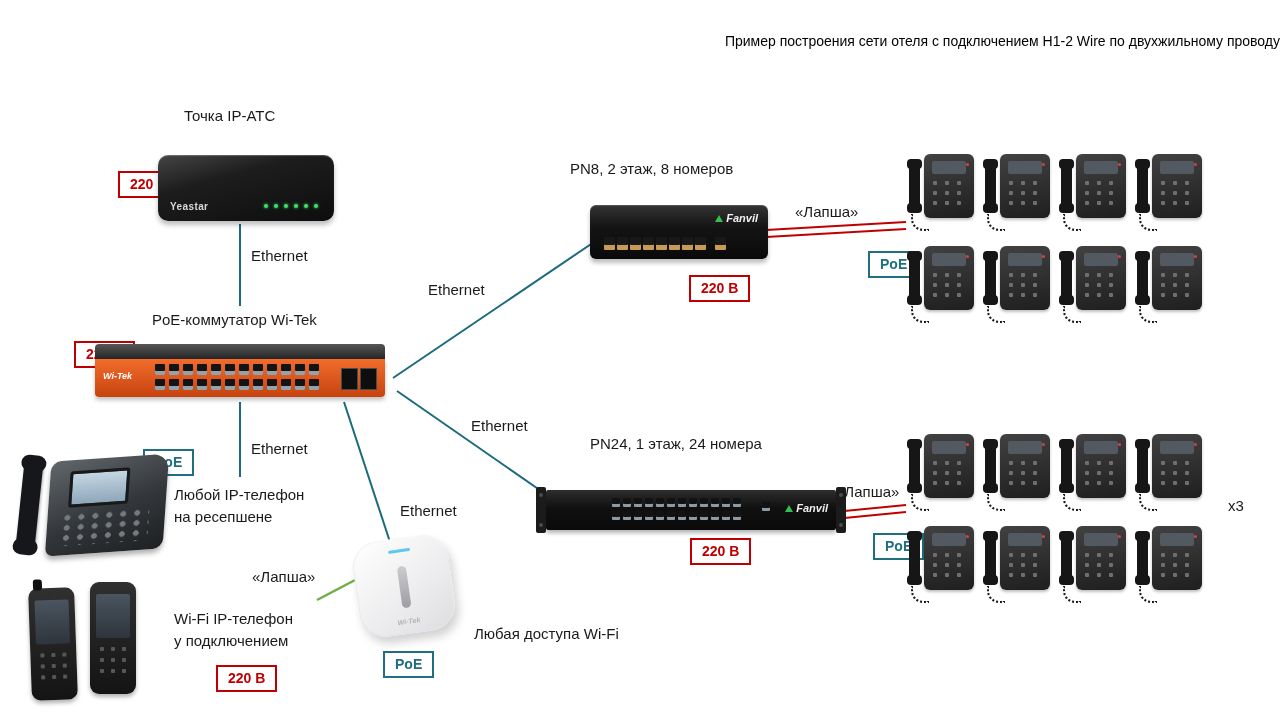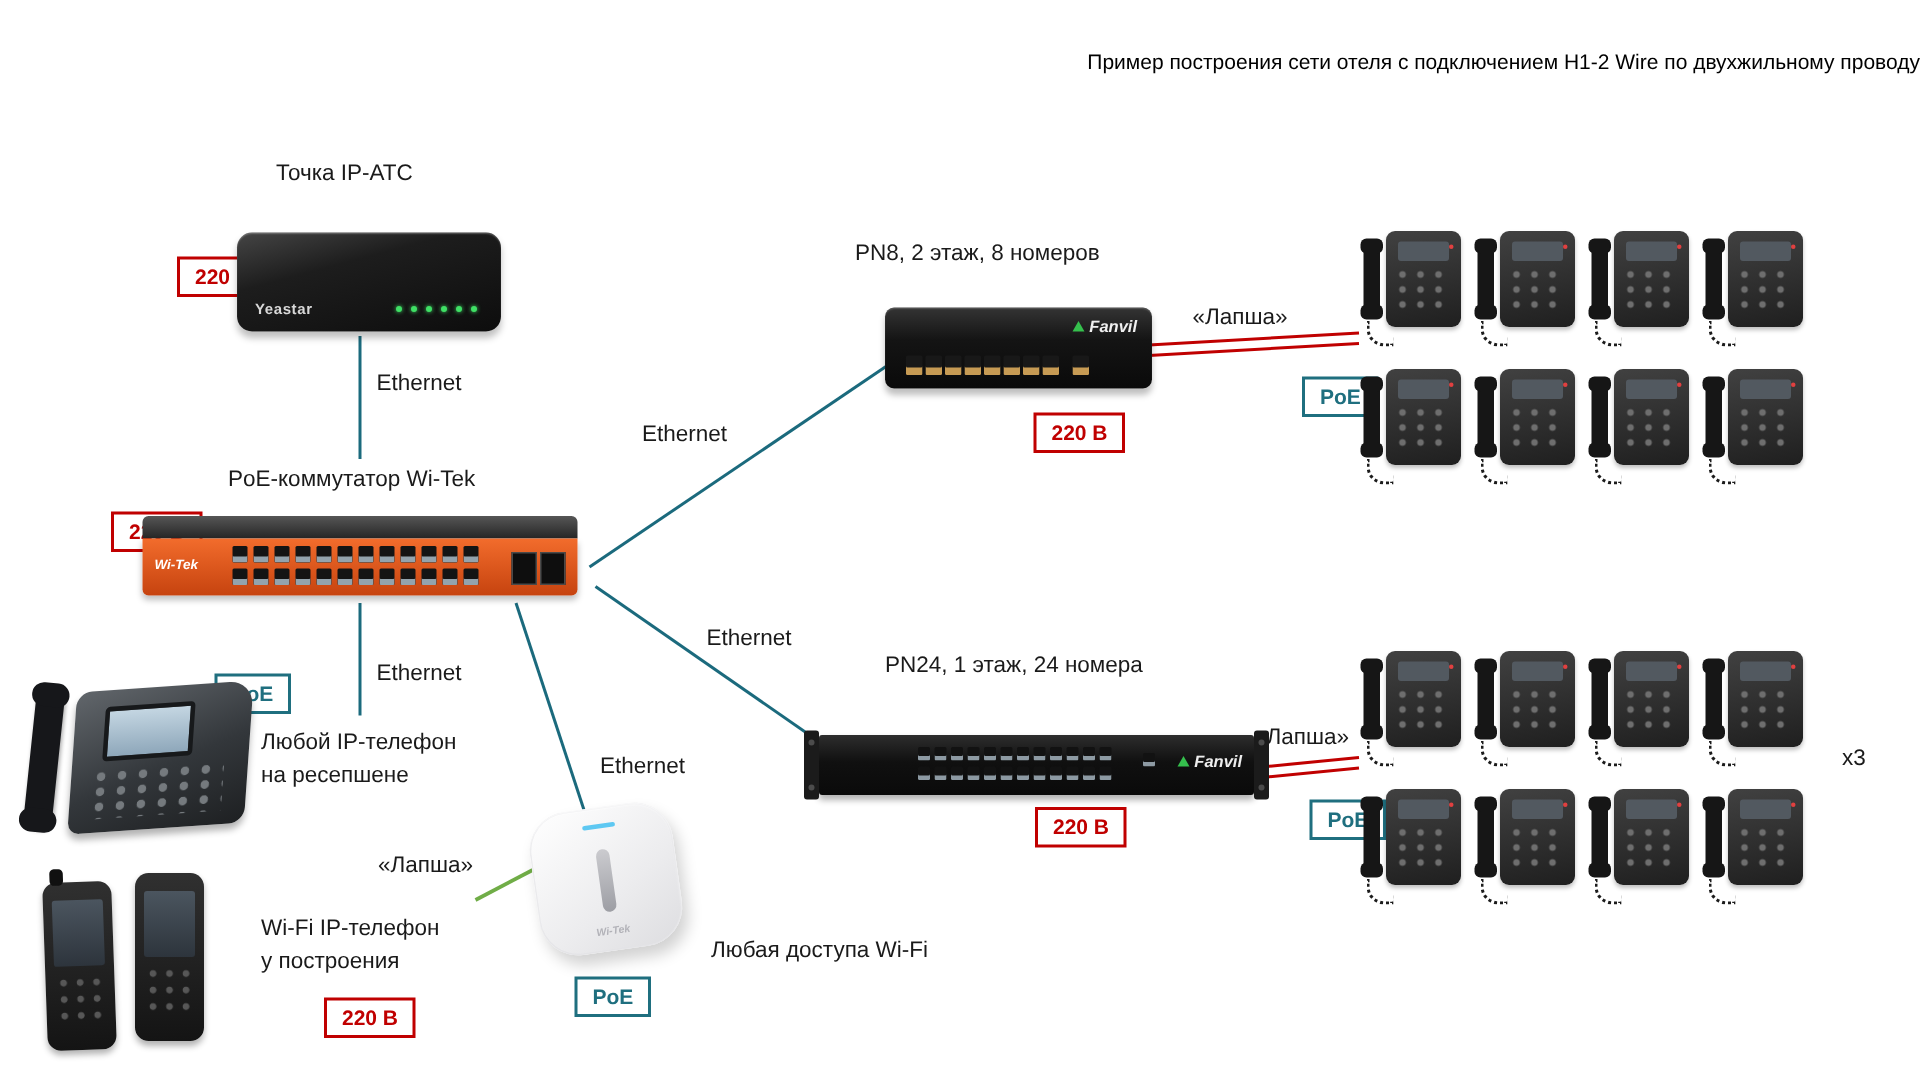--- a/index.html
+++ b/index.html
@@ -153,21 +153,21 @@
   <div class="lbl" style="left:152px;top:311px">PoE-коммутатор Wi-Tek</div>
   <div class="lbl" style="left:251px;top:247px">Ethernet</div>
   <div class="lbl" style="left:428px;top:281px">Ethernet</div>
   <div class="lbl" style="left:251px;top:440px">Ethernet</div>
   <div class="lbl" style="left:471px;top:417px">Ethernet</div>
   <div class="lbl" style="left:400px;top:502px">Ethernet</div>
   <div class="lbl multi" style="left:174px;top:484px">Любой IP-телефон
 на ресепшене</div>
   <div class="lbl" style="left:252px;top:568px">«Лапша»</div>
   <div class="lbl multi" style="left:174px;top:608px">Wi-Fi IP-телефон
-у построения</div>
+у подключением</div>
   <div class="lbl" style="left:474px;top:625px">Любая доступа Wi-Fi</div>
   <div class="lbl" style="left:570px;top:160px">PN8, 2 этаж, 8 номеров</div>
   <div class="lbl" style="left:590px;top:435px">PN24, 1 этаж, 24 номера</div>
   <div class="lbl" style="left:795px;top:203px">«Лапша»</div>
   <div class="lbl" style="left:836px;top:483px">«Лапша»</div>
   <div class="lbl" style="left:1228px;top:497px">x3</div>
 
   <div class="badge power" style="left:78px;top:171px">220 В</div>
   <div class="badge power" style="left:34px;top:341px">220 В</div>
   <div class="badge power" style="left:649px;top:275px">220 В</div>

